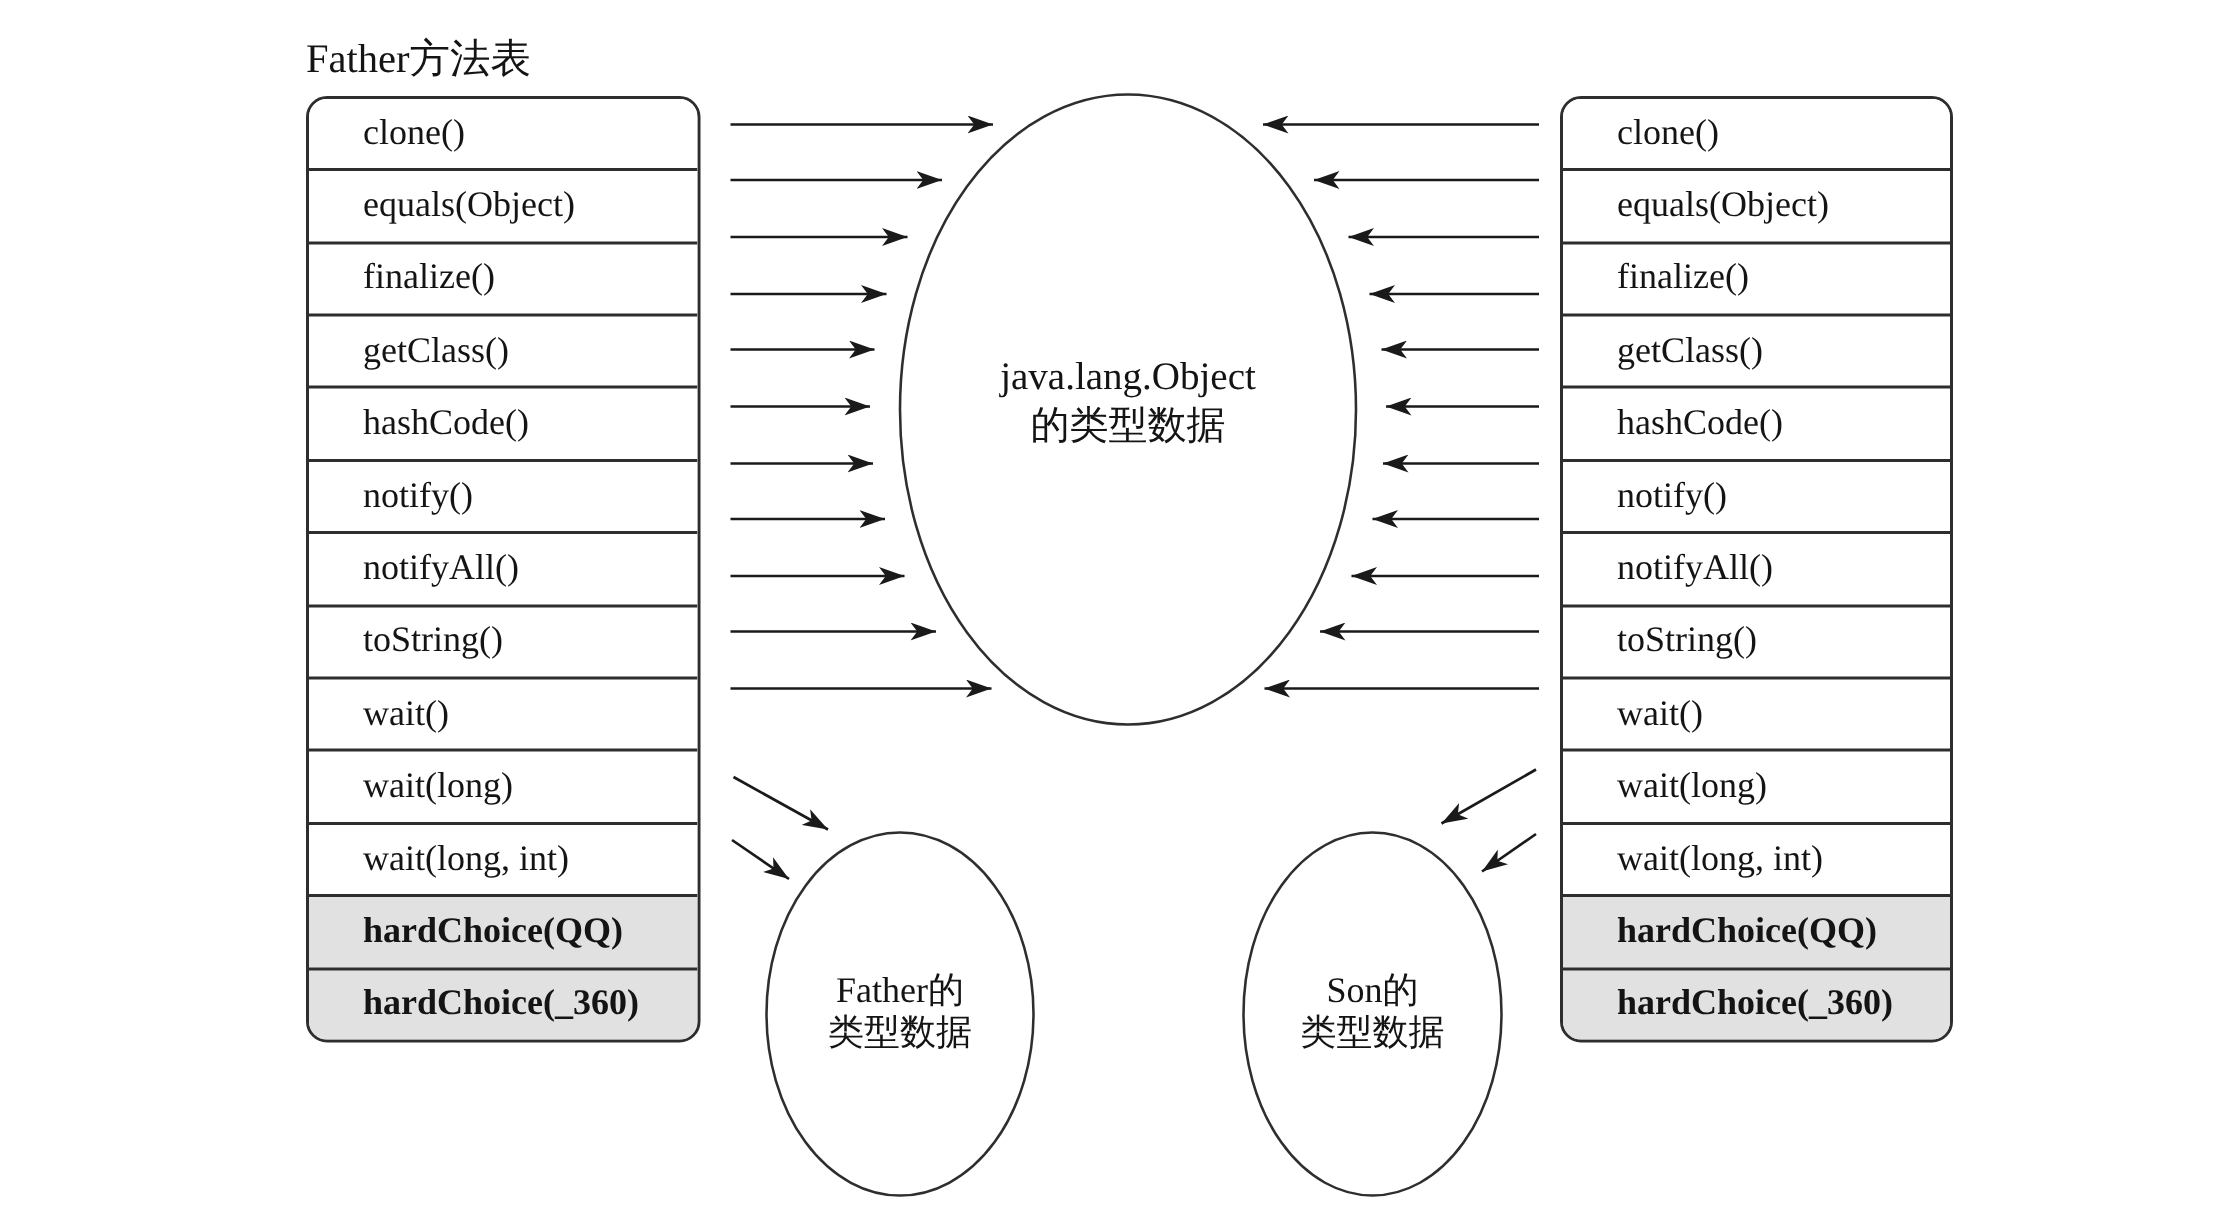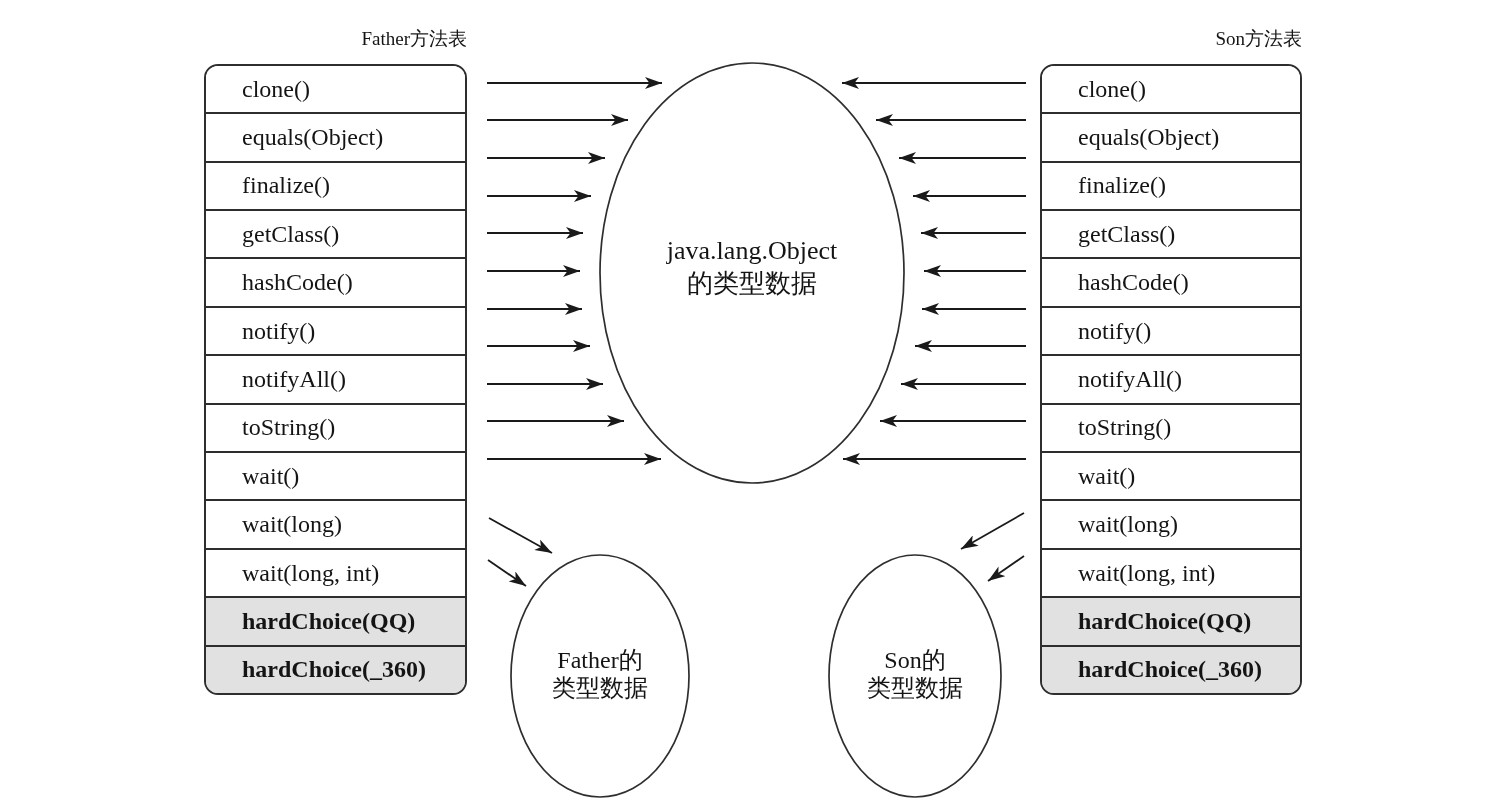--- a/index.html
+++ b/index.html
@@ -19,22 +19,22 @@
     background: var(--background);
     overflow: hidden;
   }
   .layer { position: absolute; left: 0; top: 0; width: 1490px; height: 812px; }
 
   .tbl-title {
     position: absolute;
     top: 22px;
     height: 34px;
     line-height: 34px;
-    text-align: right;
-    font-size: 19px;
+    text-align: left;
+    font-size: 27px;
     color: var(--text);
     white-space: nowrap;
   }
   .left-title  { left: 204px; width: 263px; }
   .right-title { left: 1040px; width: 262px; }
 
   .tbl {
     position: absolute;
     top: 64px;
     height: 631px;
@@ -146,21 +146,20 @@
     <div class="row">notify()</div>
     <div class="row">notifyAll()</div>
     <div class="row">toString()</div>
     <div class="row">wait()</div>
     <div class="row">wait(long)</div>
     <div class="row">wait(long, int)</div>
     <div class="row shaded">hardChoice(QQ)</div>
     <div class="row shaded">hardChoice(_360)</div>
   </div>
 
-  <div class="tbl-title right-title">Son方法表</div>
   <div class="tbl right-tbl">
     <div class="row">clone()</div>
     <div class="row">equals(Object)</div>
     <div class="row">finalize()</div>
     <div class="row">getClass()</div>
     <div class="row">hashCode()</div>
     <div class="row">notify()</div>
     <div class="row">notifyAll()</div>
     <div class="row">toString()</div>
     <div class="row">wait()</div>

